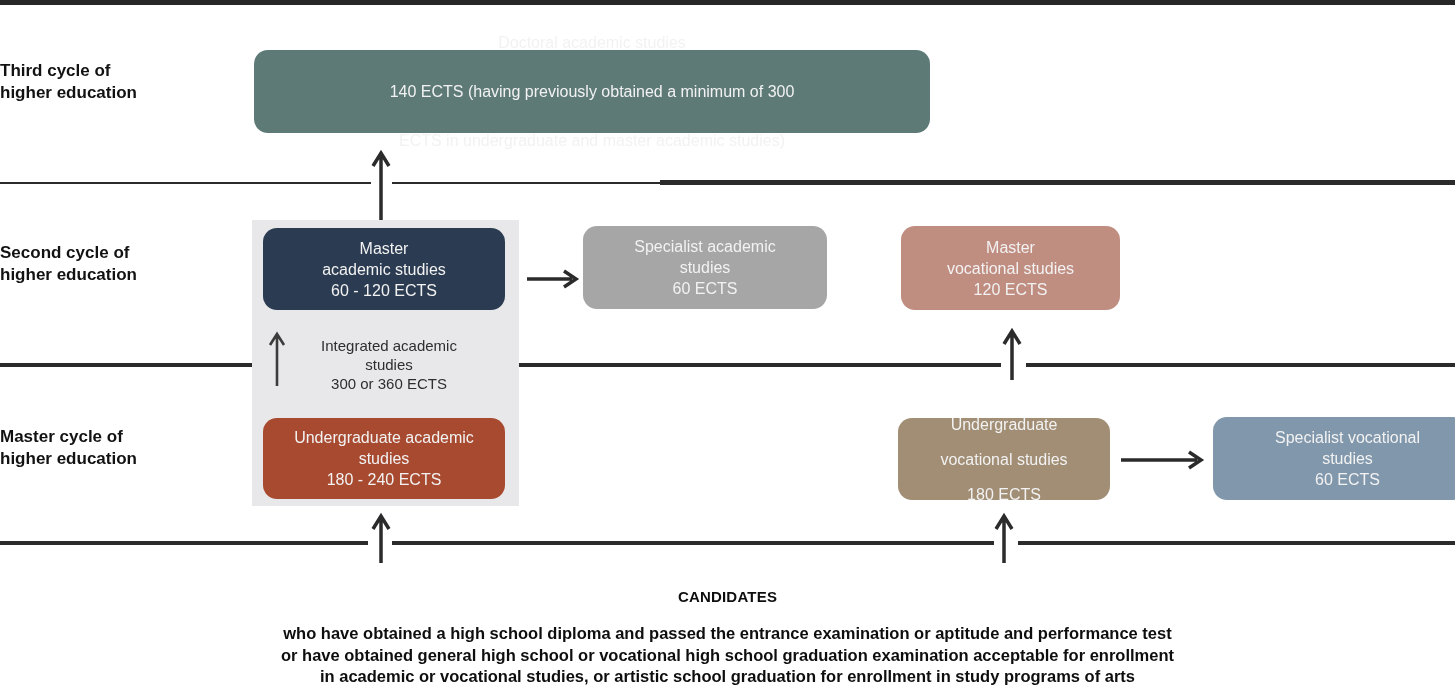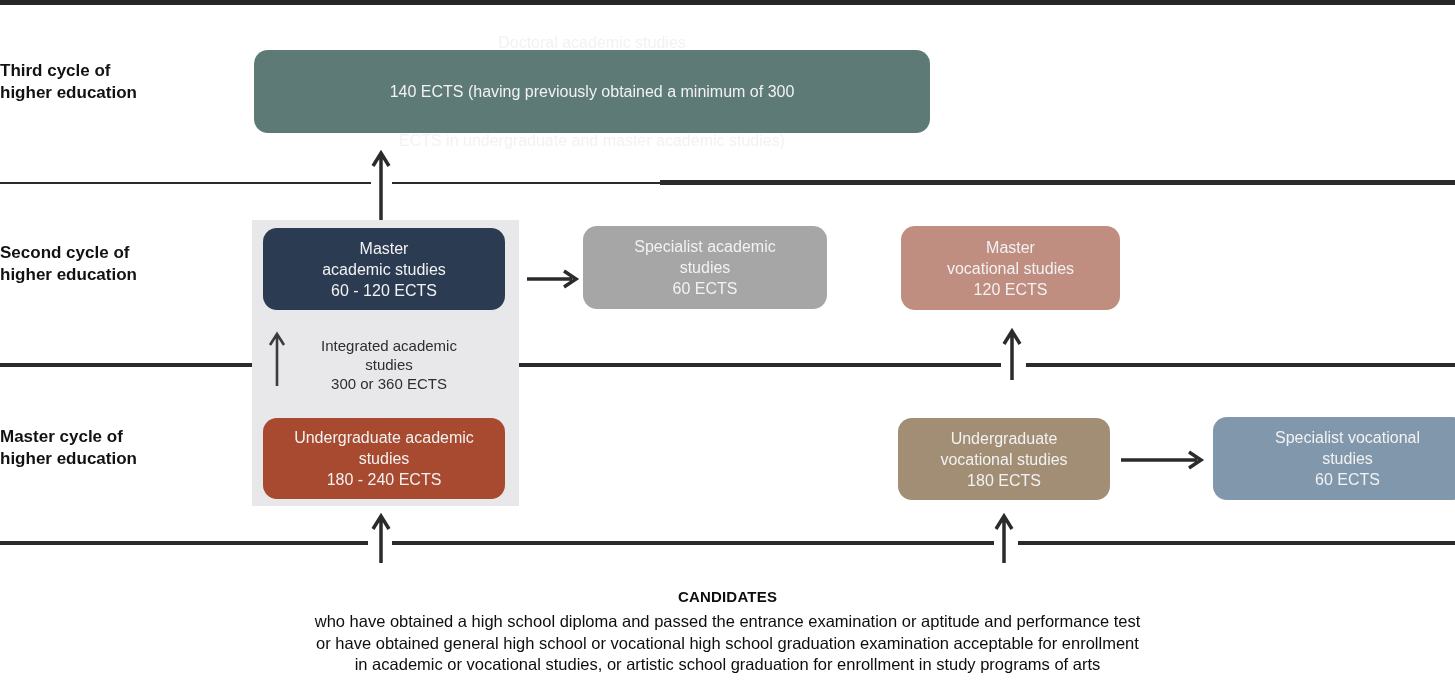--- a/index.html
+++ b/index.html
@@ -57,22 +57,22 @@
   .a-ug-vocational{left:994px;top:512px;}
   .a-spec-academic{left:526px;top:268px;}
   .a-spec-vocational{left:1120px;top:449px;}
 
   .integrated-label{
     position:absolute;left:303px;top:336px;width:172px;text-align:center;
     font-size:15px;line-height:19px;color:#2e2e2e;font-weight:400;
   }
 
   .candidates{position:absolute;left:0;top:586px;width:1455px;text-align:center;color:#0e0e0e;}
-  .candidates-title{font-size:15px;font-weight:700;line-height:22px;margin-bottom:3px;letter-spacing:.2px;}
-  .candidates-line{font-size:16.5px;font-weight:400;line-height:21.5px;}
+  .candidates-title{font-size:15px;font-weight:700;line-height:22px;margin-bottom:15px;letter-spacing:.2px;}
+  .candidates-line{font-size:16.5px;font-weight:700;line-height:21.5px;}
 </style>
 </head>
 <body>
 
 <div class="stage">
 
   <div class="topbar"></div>
 
   <div class="cycle-label lbl-third">
     <div>Third cycle of</div>
@@ -122,21 +122,21 @@
     <div>vocational studies</div>
     <div>120 ECTS</div>
   </div>
 
   <div class="box box-undergrad-academic" style="background: rgb(168, 74, 48);">
     <div>Undergraduate academic</div>
     <div>studies</div>
     <div>180 - 240 ECTS</div>
   </div>
 
-  <div class="box box-undergrad-vocational" style="background: rgb(161, 142, 116);">
+  <div class="box box-undergrad-vocational" style="background: rgb(161, 142, 116); gap: 14px;">
     <div>Undergraduate</div>
     <div>vocational studies</div>
     <div>180 ECTS</div>
   </div>
 
   <div class="box box-specialist-vocational" style="background: rgb(129, 151, 172);">
     <div>Specialist vocational</div>
     <div>studies</div>
     <div>60 ECTS</div>
   </div>

